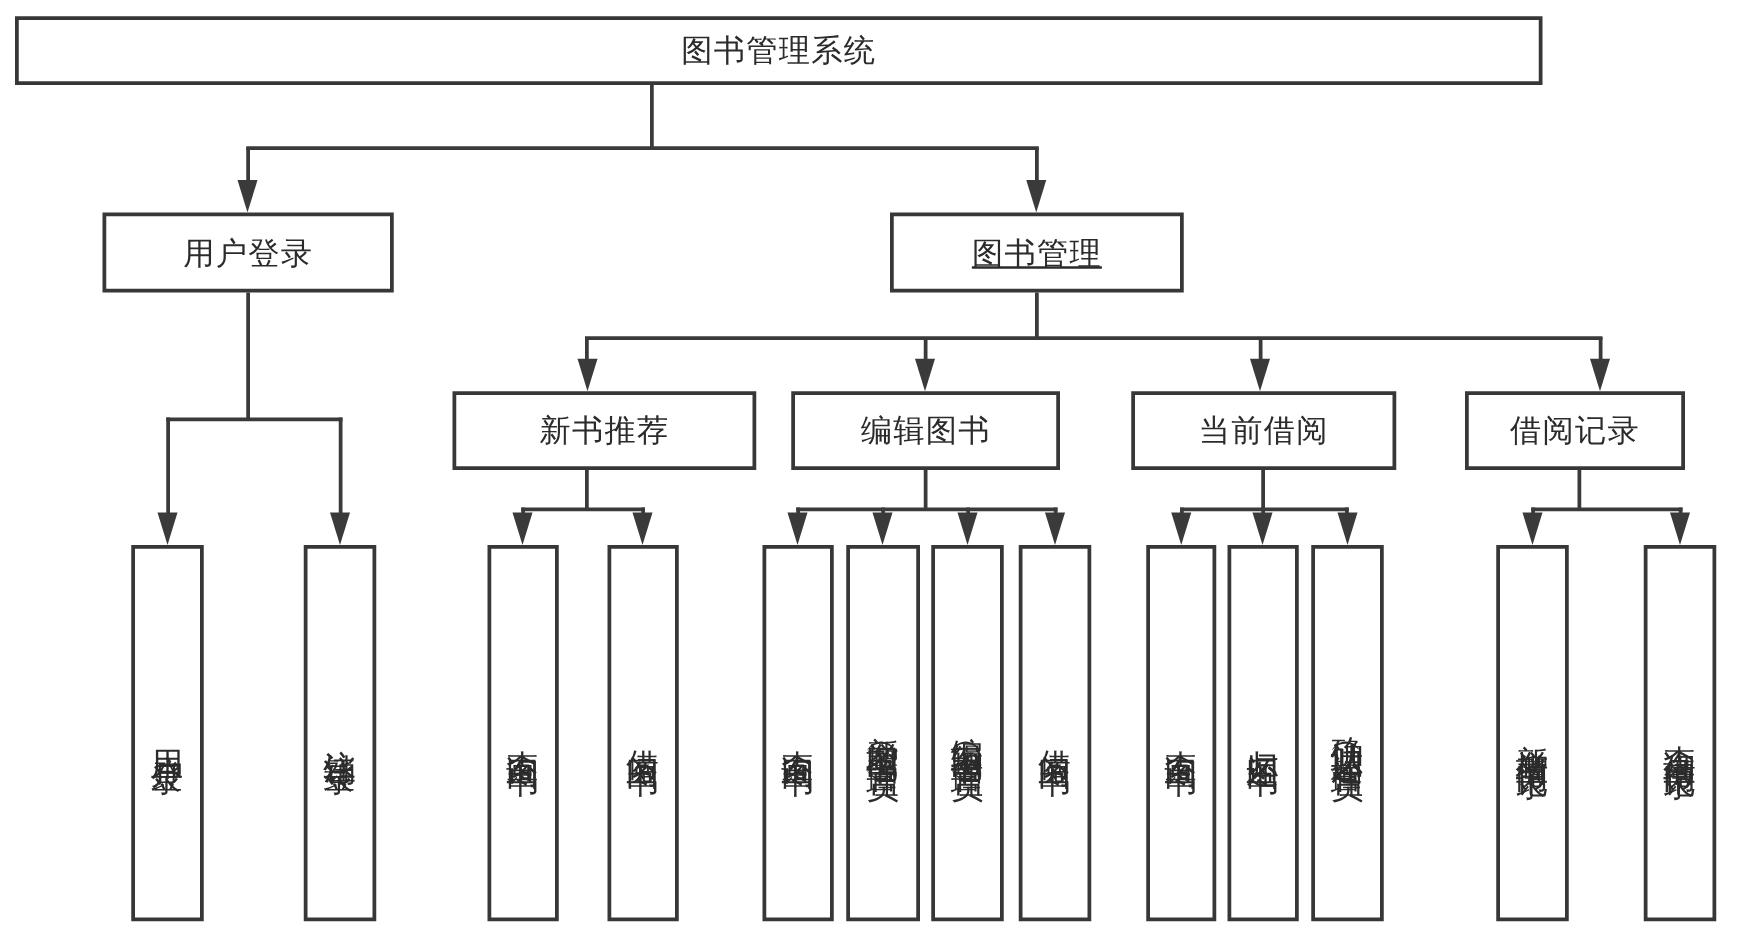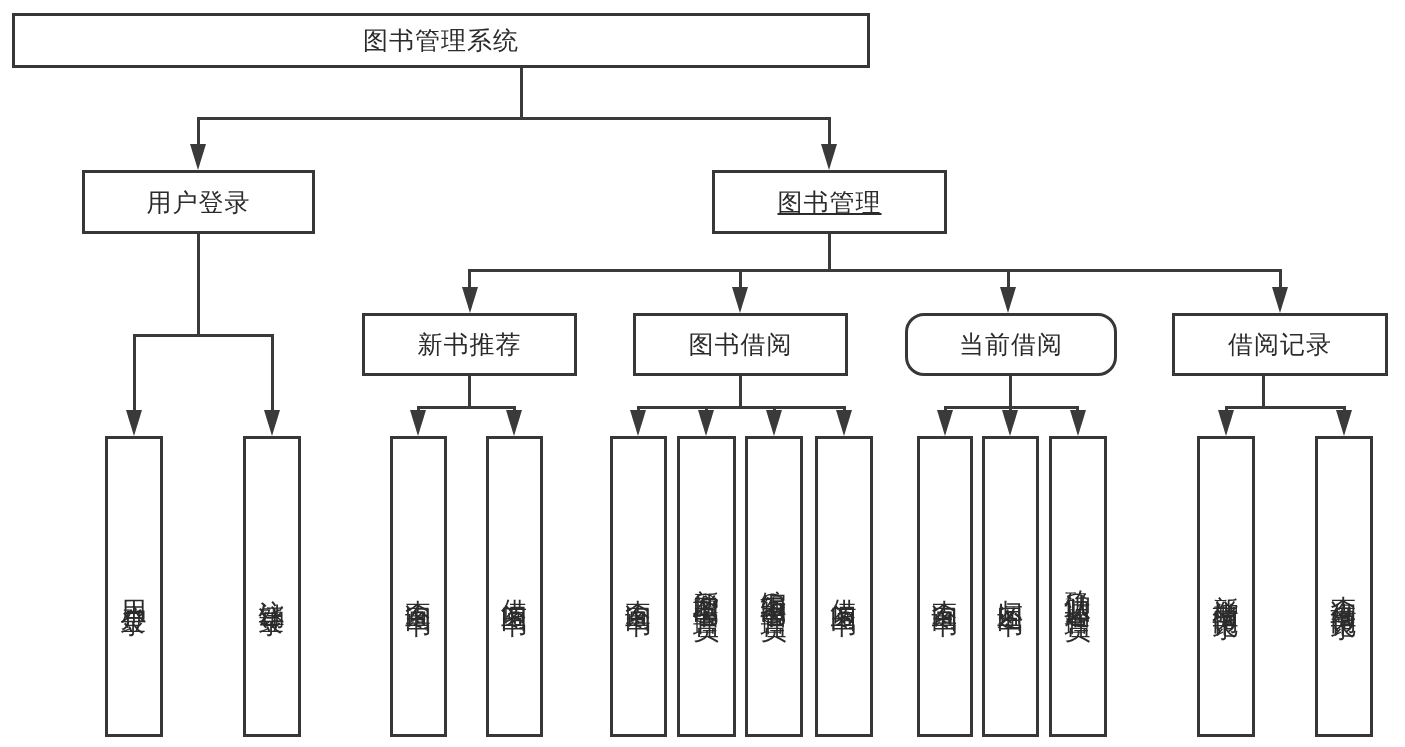--- a/index.html
+++ b/index.html
@@ -19,27 +19,27 @@
     position: absolute;
     background: #ffffff;
     border: 3px solid #373737;
     display: flex;
     align-items: center;
     justify-content: center;
     color: #2b2b2b;
   }
   .hlabel { font-size: 25px; letter-spacing: 1px; white-space: nowrap; }
 
-  .root { left: 12px; top: 13px; width: 858px; height: 55px; }
+  .root { left: 12px; top: 13px; width: 1222px; height: 55px; }
   .l2a  { left: 82px;  top: 170px; width: 233px; height: 64px; }
   .l2b  { left: 712px; top: 170px; width: 235px; height: 64px; text-decoration: underline; }
-  .l3a  { left: 362px;  top: 313px; width: 215px; height: 63px; }
+  .l3a  { left: 362px;  top: 313px; width: 243px; height: 63px; }
   .l3b  { left: 633px;  top: 313px; width: 215px; height: 63px; }
-  .l3c  { left: 905px;  top: 313px; width: 212px; height: 63px; border-radius: 19px; }
-  .l3d  { left: 1172px; top: 313px; width: 216px; height: 63px; }
+  .l3c  { left: 905px;  top: 313px; width: 212px; height: 63px; }
+  .l3d  { left: 1172px; top: 313px; width: 176px; height: 63px; }
 
   .leaf { top: 436px; height: 301px; }
   .vtext {
     writing-mode: vertical-rl;
     text-orientation: mixed;
     font-size: 26px;
     letter-spacing: 4px;
     line-height: 1;
     white-space: nowrap;
   }
@@ -152,21 +152,21 @@
     <span class="hlabel">用户登录</span>
   </div>
   <div class="box l2b">
     <span class="hlabel">图书管理</span>
   </div>
 
   <div class="box l3a">
     <span class="hlabel">新书推荐</span>
   </div>
   <div class="box l3b">
-    <span class="hlabel">图书借阅</span>
+    <span class="hlabel">编辑图书</span>
   </div>
   <div class="box l3c">
     <span class="hlabel">当前借阅</span>
   </div>
   <div class="box l3d">
     <span class="hlabel">借阅记录</span>
   </div>
 
   <div class="box leaf lf1">
     <span class="vtext">用户登录</span>

